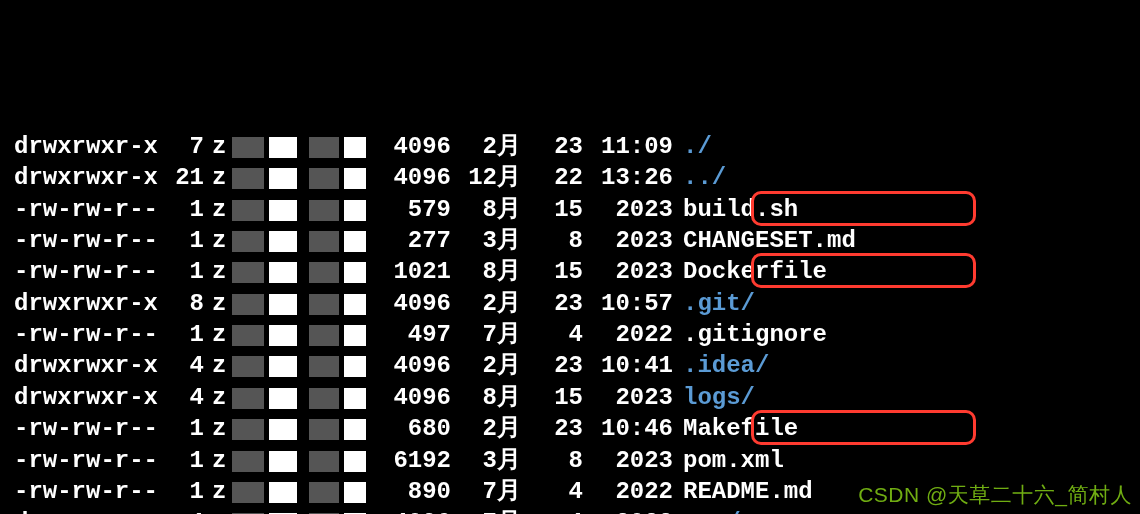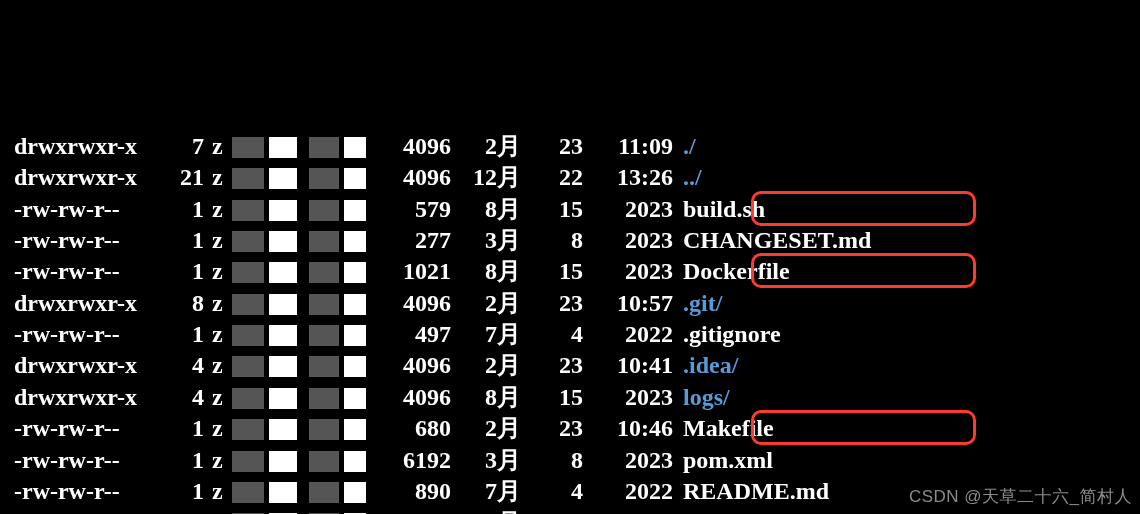--- a/index.html
+++ b/index.html
@@ -19,21 +19,20 @@
       height: 514px;
       overflow: hidden;
       position: relative;
       white-space: pre;
     }
     .row {
       position: relative;
       display: block;
       height: 31.4px;
       line-height: 31.4px;
-      font-family: Liberation Serif, serif;
     }
     .perms { display:inline-block; width: 150px; }
     .links { display:inline-block; width: 40px; text-align: right; }
     .owner { display:inline-block; width: 165px; padding-left: 8px; position: relative; vertical-align: top;}
     .size { display:inline-block; width: 82px; text-align: right; }
     .month { display:inline-block; width: 70px; text-align: right; }
     .day { display:inline-block; width: 62px; text-align: right; }
     .time { display:inline-block; width: 90px; text-align: right; }
     .name { display:inline-block; padding-left: 10px; }
     .dir { color: #5b9bd5; font-weight: bold; }
@@ -49,22 +48,22 @@
     .highlight-box {
       position: absolute;
       border: 3px solid #ff3b30;
       border-radius: 10px;
       pointer-events: none;
     }
     .watermark {
       position: absolute;
       right: 8px;
       bottom: 6px;
-      color: #a3a3a3;
-      font-size: 17px;
+      color: #84cc16;
+      font-size: 21px;
       font-weight: normal;
       font-family: sans-serif;
       letter-spacing: 0.5px;
       opacity: 0.85;
     }
   </style>
 </head>
 <body>
 
 

